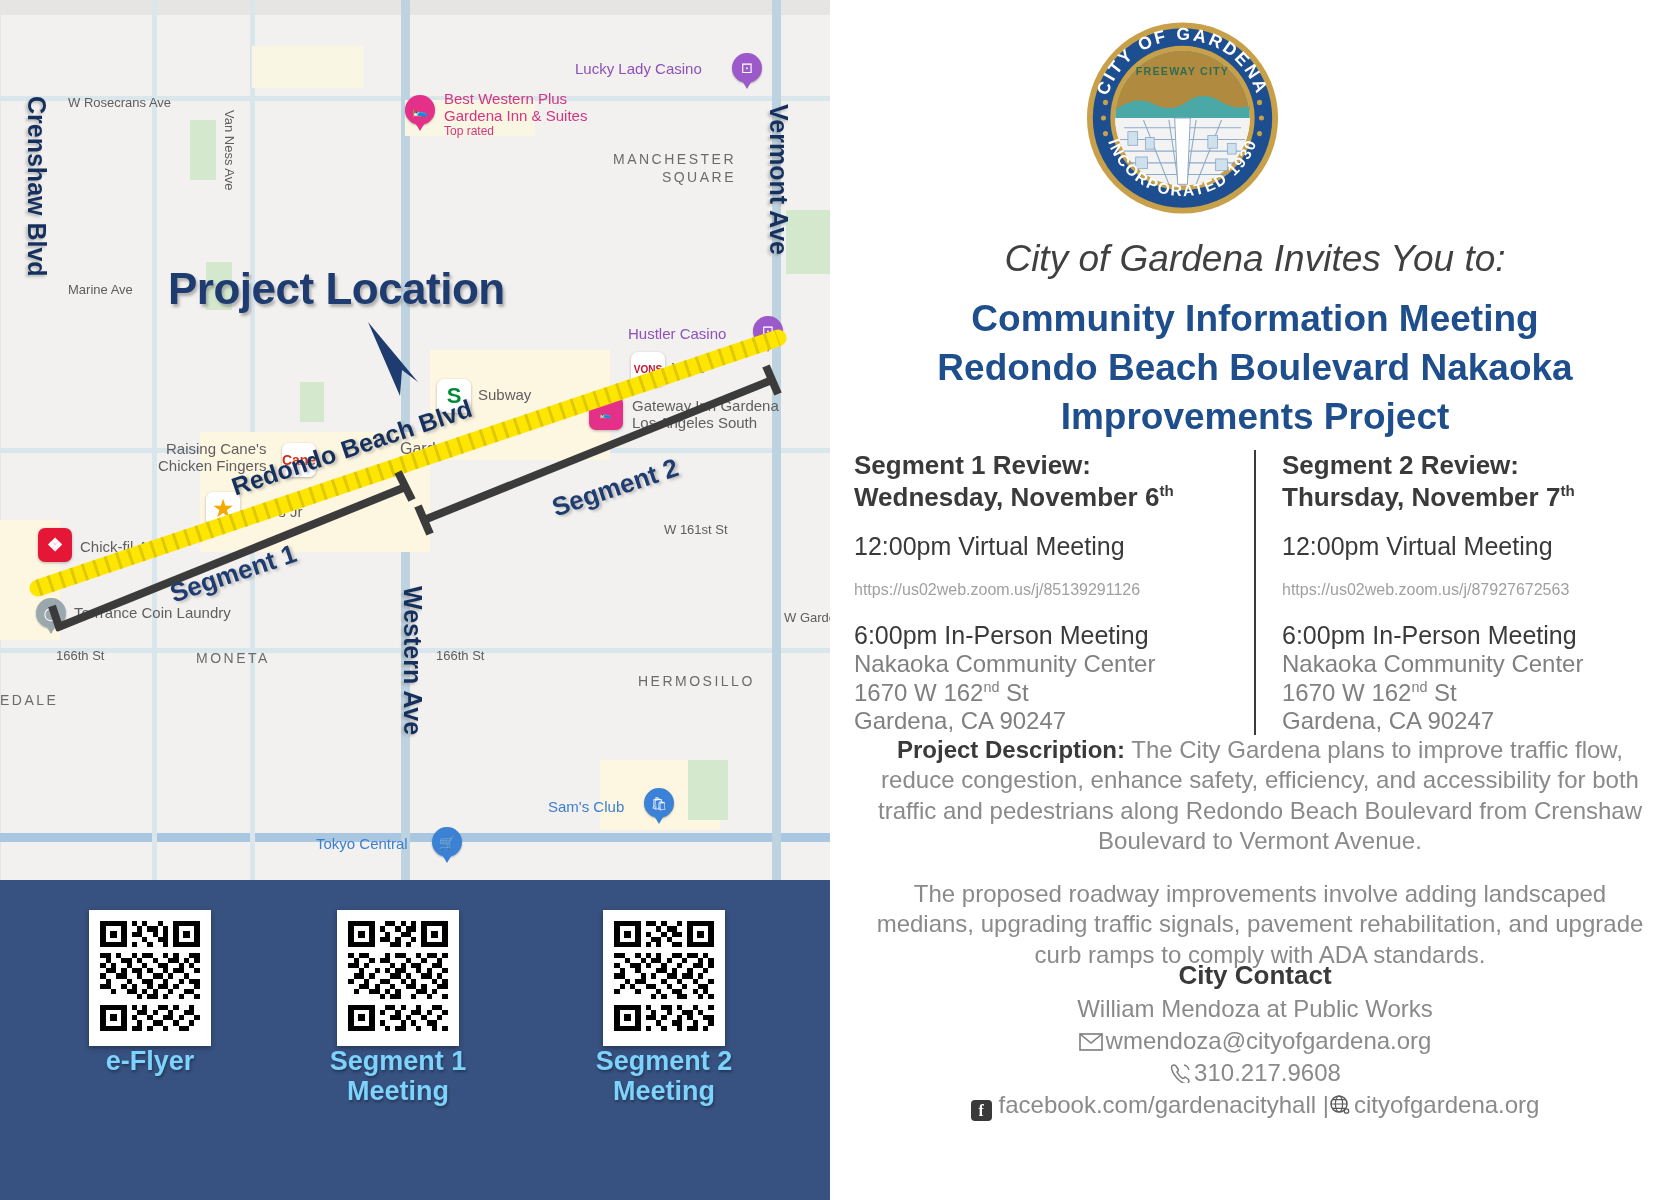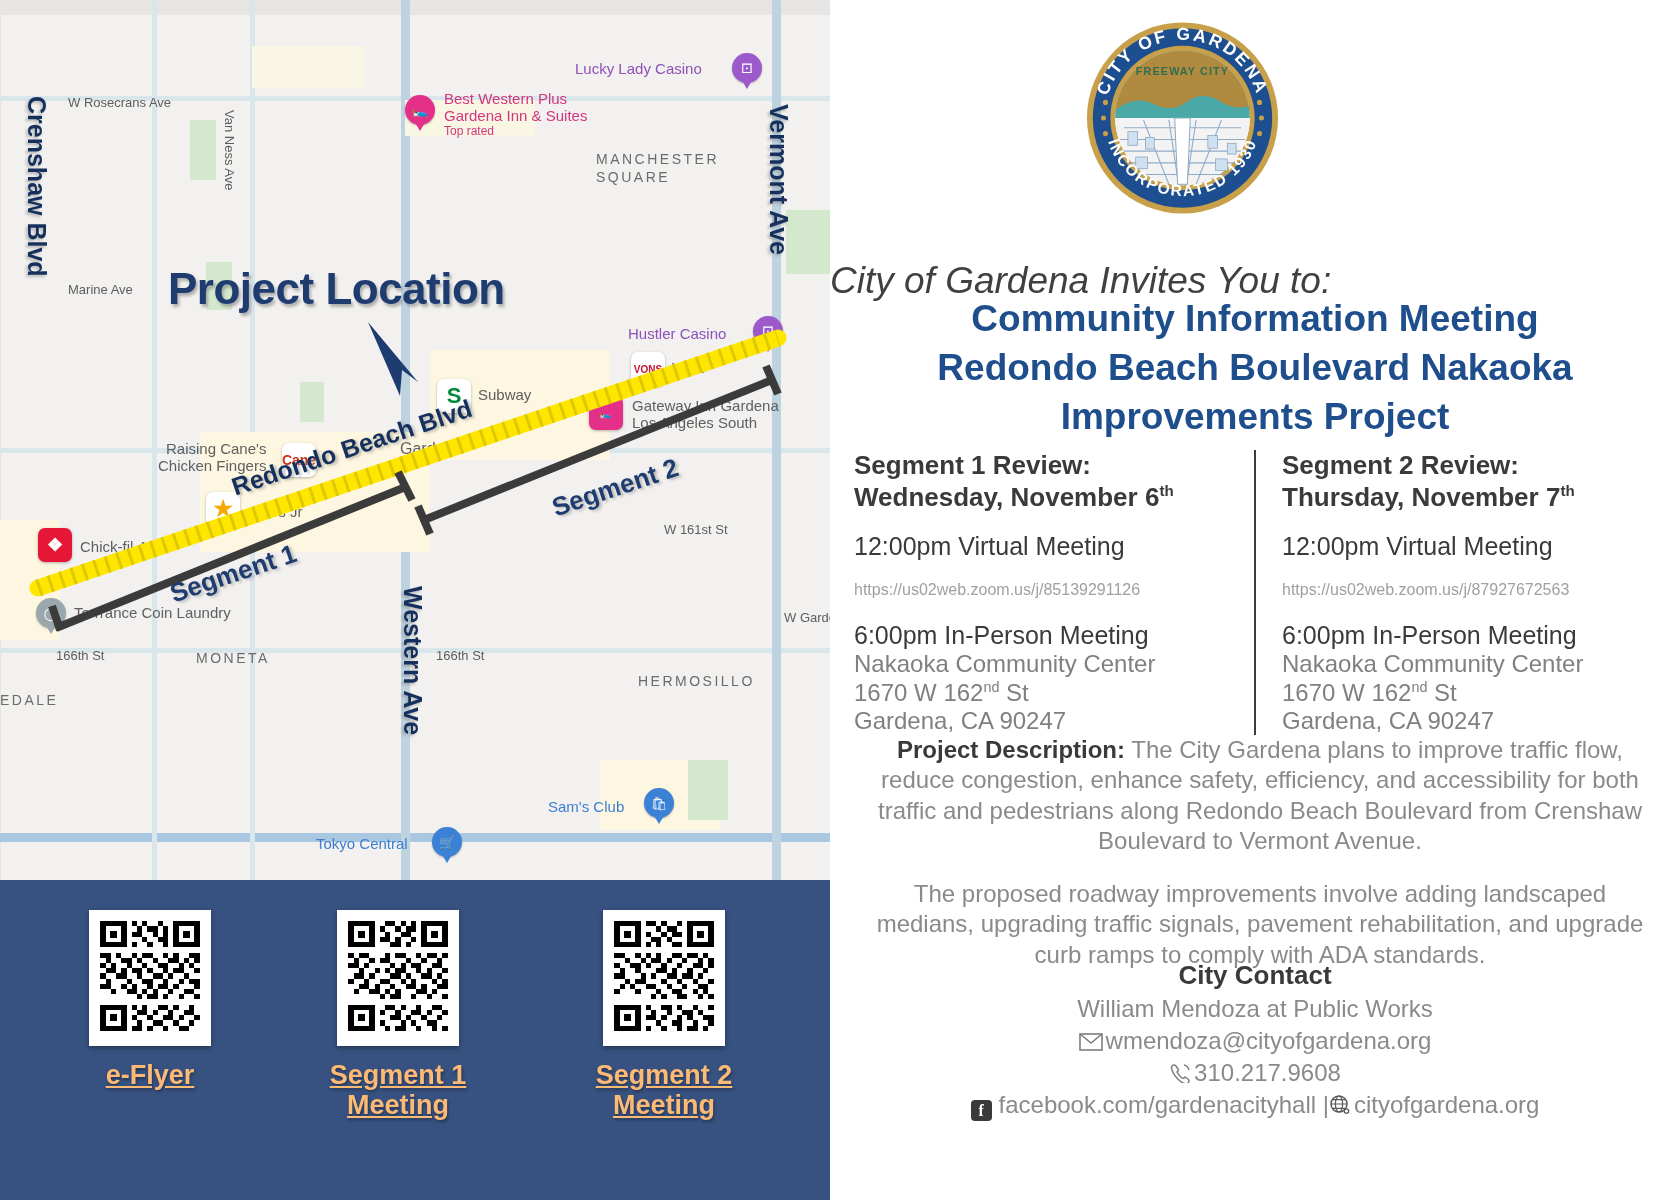--- a/index.html
+++ b/index.html
@@ -23,21 +23,21 @@
   .road-major-h { position:absolute; height:9px; left:0; width:100%; background:#cfe0e8; }
   .blk { position:absolute; background:#faf6e4; }
   .green { position:absolute; background:#d4e8cd; }
 
   .street-label {
     position:absolute; color:#5d5d5d; font-size:13px; white-space:nowrap;
     font-family:"Liberation Sans", sans-serif;
   }
   .area-label {
     position:absolute; color:#6b6b6b; font-size:14px; letter-spacing:2.5px;
-    white-space:nowrap; text-align:left;
+    white-space:nowrap; text-align:right;
   }
   .poi-label {
     position:absolute; font-size:15px; color:#5f5f5f; white-space:nowrap; line-height:1.15;
   }
   .poi-label.pink { color:#d2367f; }
   .poi-label.purple { color:#8d51b8; }
   .poi-label.blue { color:#3c7fd0; }
   .poi-sub { font-size:12px; color:#d2367f; display:block; }
 
   .pin {
@@ -94,35 +94,34 @@
   #qr-band {
     position:absolute; left:0; top:880px; width:830px; height:320px;
     background:#375180;
   }
   .qr-item { position:absolute; text-align:center; }
   .qr-code {
     background:#fff; padding:6px; box-shadow:0 2px 5px rgba(0,0,0,.35);
     display:inline-block;
   }
   .qr-caption {
-    margin-top:14px; color:#fdba74; font-weight:bold; font-size:27px; line-height:1.12;
+    color:#7dd3fc; font-weight:bold; font-size:27px; line-height:1.12;
     text-shadow:1px 2px 3px rgba(0,0,0,.35);
-    text-decoration:underline;
   }
 
   
   #info-panel {
     position:absolute; left:830px; top:0; width:850px; height:1200px;
     background:#ffffff; padding:0 20px;
   }
 
   #seal { position:absolute; left:255px; top:18px; width:195px; height:200px; }
 
   #invite-line {
-    position:absolute; left:0; right:0; top:260px; text-align:left;
+    position:absolute; left:0; right:0; top:238px; text-align:center;
     font-style:italic; font-size:37px; color:#404040;
     font-family:"Liberation Sans", sans-serif;
   }
   #main-title {
     position:absolute; left:10px; right:10px; top:294px; text-align:center;
     color:#1f4e8c; font-weight:bold; font-size:37px; line-height:1.33;
   }
 
   #meeting-grid {
     position:absolute; left:24px; top:450px; width:800px;

